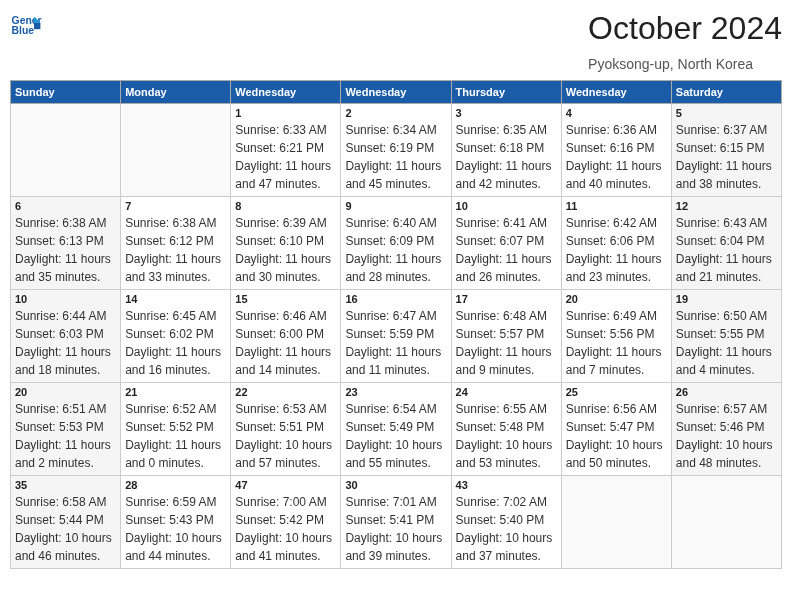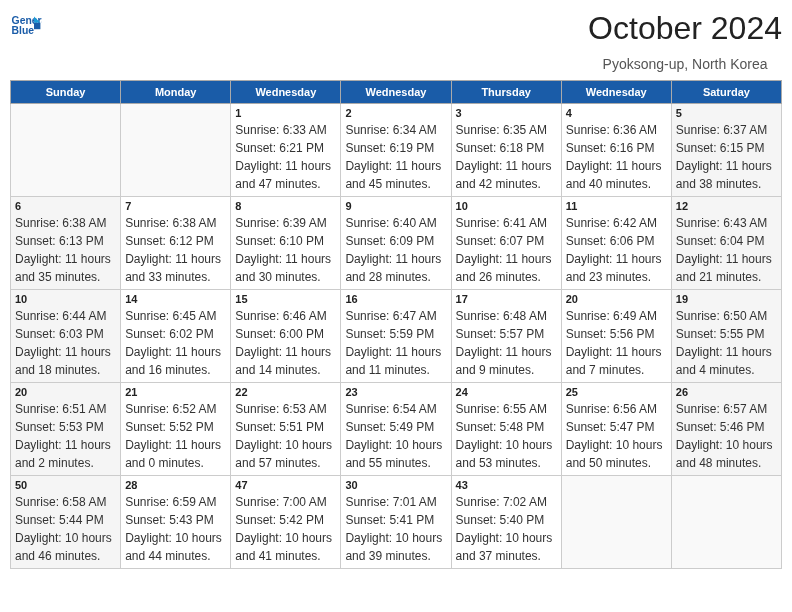--- a/index.html
+++ b/index.html
@@ -24,21 +24,21 @@
     .logo {
       display: flex;
       align-items: center;
       gap: 4px;
     }
     .logo-icon {
       width: 32px;
       height: 32px;
     }
     .title-block {
-      text-align: center;
+      text-align: left;
     }
     .month-title {
       font-size: 32px;
       font-weight: 300;
       color: #222;
     }
     .location {
       font-size: 14px;
       color: #555;
       margin-top: 9px;
@@ -47,21 +47,21 @@
       width: 100%;
       border-collapse: collapse;
       table-layout: fixed;
     }
     .calendar-table th {
       background-color: #1a5ca8;
       color: #fff;
       font-size: 11px;
       font-weight: bold;
       padding: 5px 4px;
-      text-align: center;
+      text-align: left;
       border: 1px solid #aaa;
     }
     .calendar-table td {
       vertical-align: top;
       border: 1px solid #ccc;
       padding: 3px 4px;
       font-size: 9px;
       color: #333;
       height: 88px;
       background: #fff;
@@ -227,21 +227,21 @@
             <span class="day-number">25</span>
             <div class="day-info">Sunrise: 6:56 AM<br>Sunset: 5:47 PM<br>Daylight: 10 hours and 50 minutes.</div>
           </td>
           <td>
             <span class="day-number">26</span>
             <div class="day-info">Sunrise: 6:57 AM<br>Sunset: 5:46 PM<br>Daylight: 10 hours and 48 minutes.</div>
           </td>
         </tr>
         <tr>
           <td>
-            <span class="day-number">50</span>
+            <span class="day-number">35</span>
             <div class="day-info">Sunrise: 6:58 AM<br>Sunset: 5:44 PM<br>Daylight: 10 hours and 46 minutes.</div>
           </td>
           <td>
             <span class="day-number">28</span>
             <div class="day-info">Sunrise: 6:59 AM<br>Sunset: 5:43 PM<br>Daylight: 10 hours and 44 minutes.</div>
           </td>
           <td>
             <span class="day-number">47</span>
             <div class="day-info">Sunrise: 7:00 AM<br>Sunset: 5:42 PM<br>Daylight: 10 hours and 41 minutes.</div>
           </td>

